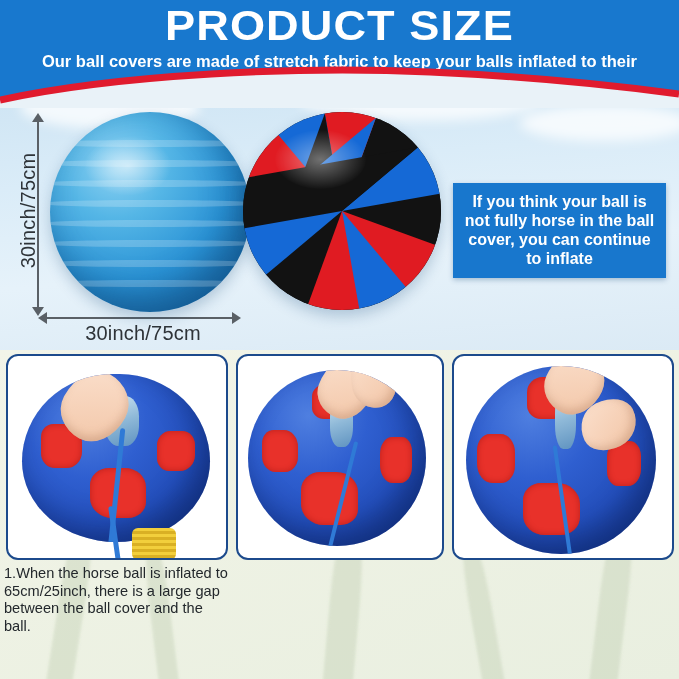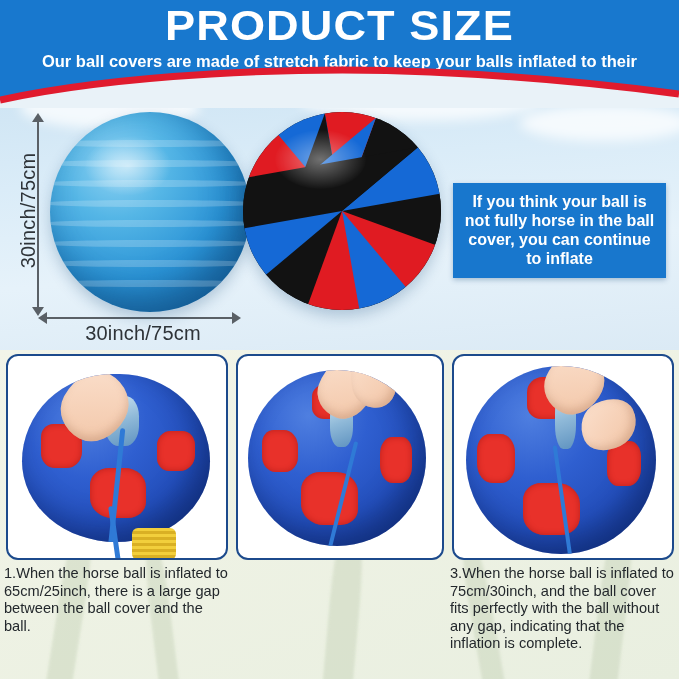--- a/index.html
+++ b/index.html
@@ -232,16 +232,15 @@
         <div class="patch" style="left:30%;top:62%;width:30%;height:28%;border-radius:32% 40% 34% 38%;"></div>
         <div class="patch" style="left:74%;top:40%;width:18%;height:24%;border-radius:36% 34% 38% 32%;"></div>
         <div class="inner-ball" style="left:47%;top:12%;width:11%;height:32%;"></div>
         <div class="hose" style="left:50%;top:42%;width:4px;height:120px;transform:rotate(-8deg);"></div>
         <div class="hand" style="left:42%;top:-8%;width:30%;height:34%;transform:rotate(24deg);"></div>
         <div class="hand" style="left:60%;top:18%;width:30%;height:26%;transform:rotate(-26deg);"></div>
       </div>
     </div>
 
     <div class="caption" id="cap1">1.When the horse ball is inflated to 65cm/25inch, there is a large gap between the ball cover and the ball.</div>
-    <div class="caption" id="cap3">3.When the horse ball is inflated to 75cm/30inch, and the ball cover fits perfectly with the ball without any gap, indicating that the inflation is complete.</div>
   </div>
 
 </div>
 
 </body></html>

